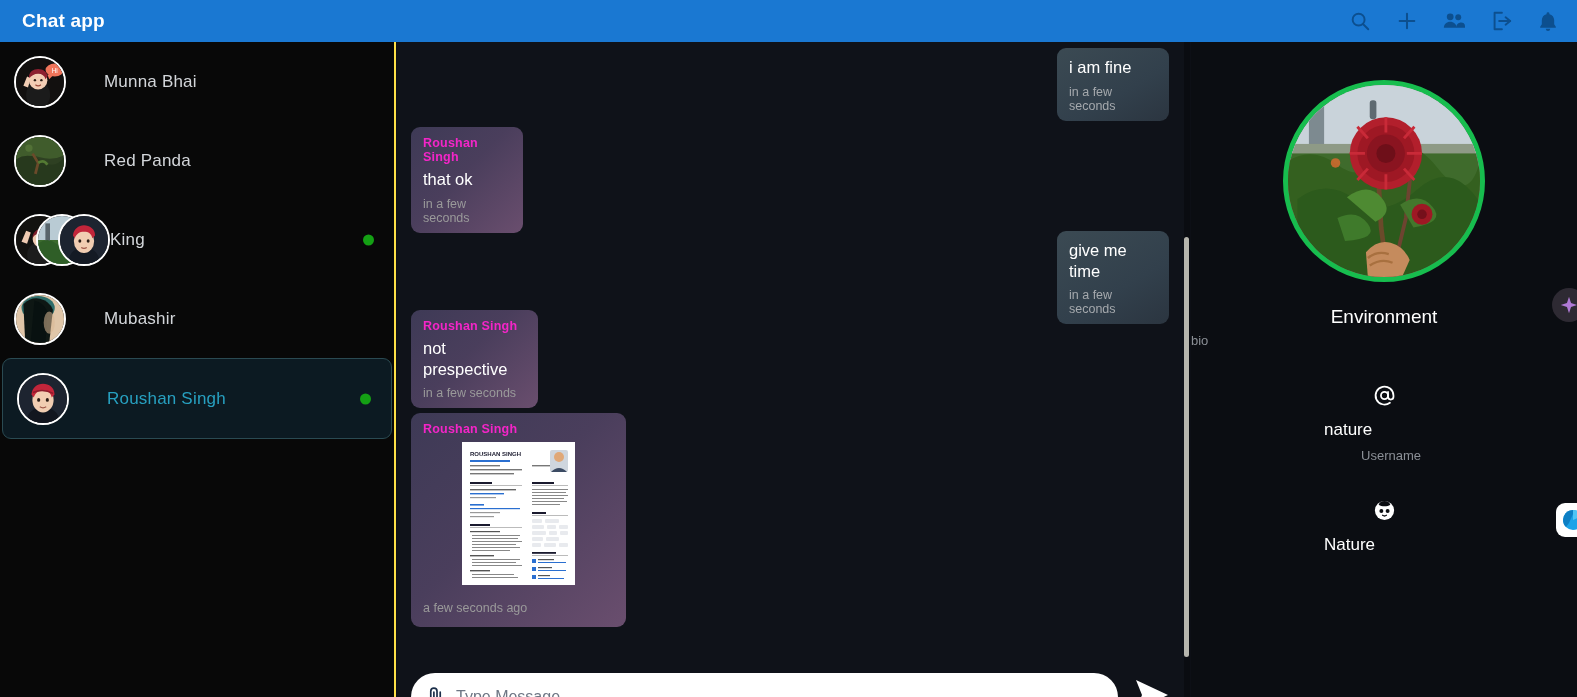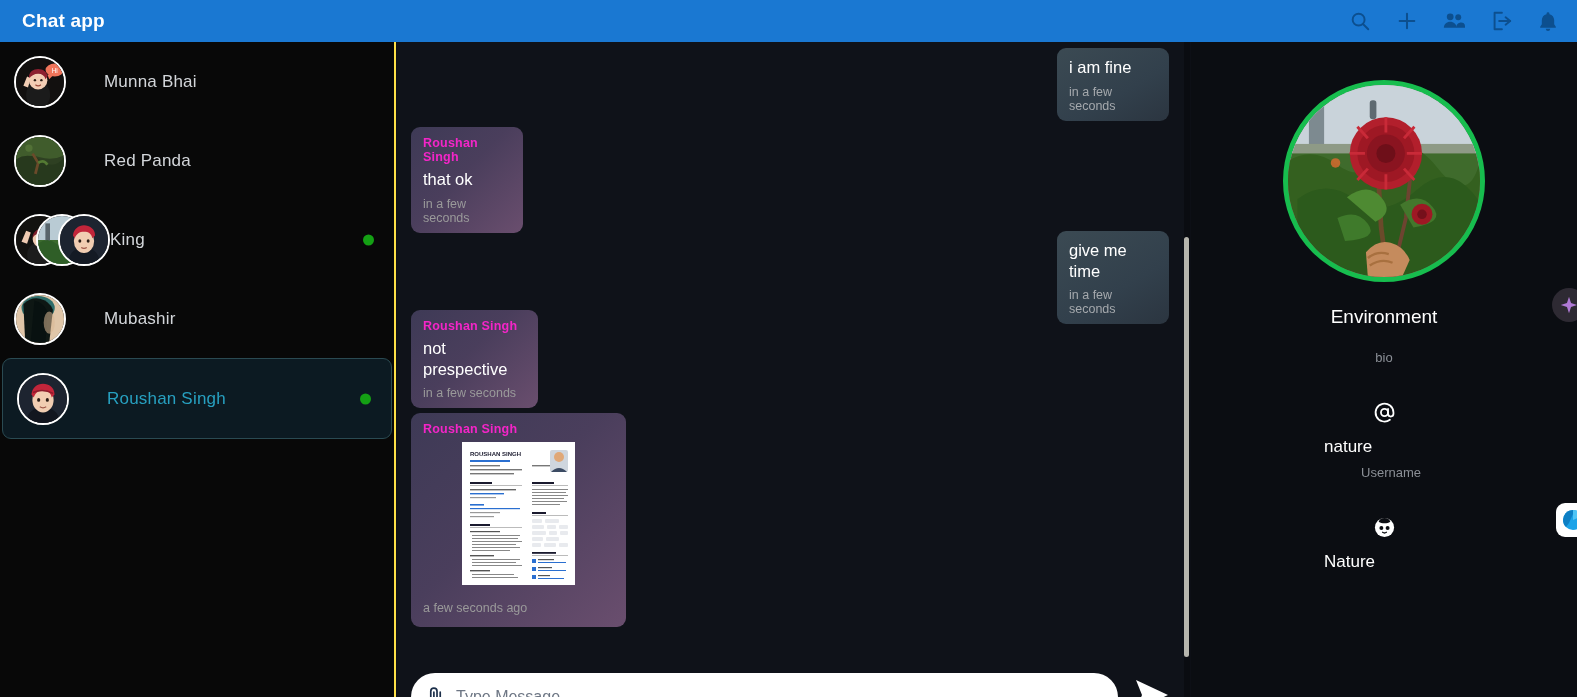--- a/index.html
+++ b/index.html
@@ -122,21 +122,21 @@
   .profile {
     position: absolute; top: 42px; left: 1191px; width: 386px; height: 655px;
     background: #0b0d12; overflow: hidden;
   }
   .p-avatar {
     margin: 38px auto 0; width: 202px; height: 202px; border-radius: 50%;
     border: 5px solid #17bd4e; overflow: hidden; position: relative; background: #2a3b2a;
   }
   .p-avatar svg { display: block; width: 100%; height: 100%; }
   .p-title { text-align: center; color: #ffffff; font-size: 19px; margin-top: 24px; }
-  .p-sub { text-align: center; color: #8b8f96; font-size: 13px; margin-top: 22px; }
+  .p-sub { text-align: left; color: #8b8f96; font-size: 13px; margin-top: 5px; }
 
   .p-field { margin-top: 34px; text-align: center; }
   .p-field-row { display: flex; align-items: center; justify-content: center; gap: 12px; flex-direction: column; }
   .p-ico { width: 26px; height: 26px; display: flex; align-items: center; justify-content: center; }
   .p-val { color: #ffffff; font-size: 17px; min-width: 120px; text-align: left; }
   .p-lab { color: #8b8f96; font-size: 13px; margin-top: 8px; margin-left: 14px; }
 
   
   .edge-circle {
     position: absolute; left: 1552px; top: 288px;

